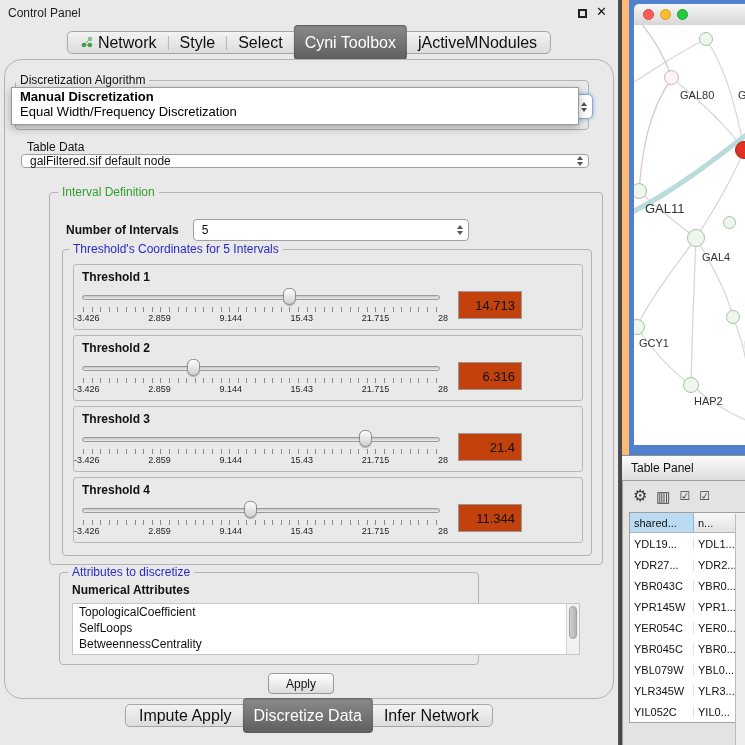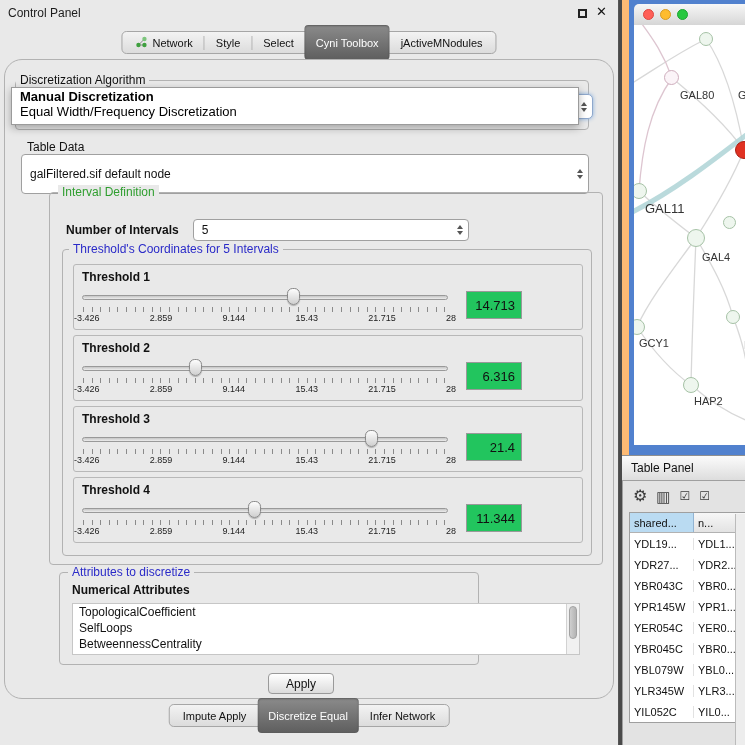--- a/index.html
+++ b/index.html
@@ -11,21 +11,21 @@
   .control-panel { position:absolute; left:0; top:0; width:619px; height:745px;
                    background:#e9e9e9; border-right:1px solid #555; }
   .cp-title { position:absolute; left:8px; top:6px; font-size:12px; color:#1c1c1c; }
   .float-icon { position:absolute; top:9px; right:31px; width:9px; height:9px; border:2px solid #222; }
   .close-icon { position:absolute; top:4px; right:11px; font-size:13px; font-weight:bold; color:#111; cursor:default; }
 
   .tabgroup { position:absolute; display:flex; align-items:center; height:23px;
               background:linear-gradient(#f3f3f3,#dcdcdc); border:1px solid #a6a6a6;
               border-radius:5px; padding:0 2px; white-space:nowrap; }
   .tabs-top { top:31px; left:50%; transform:translateX(-50%); }
-  .tab { font-size:11px; height:35px; padding:12px 11px; display:flex; align-items:center; gap:5px;
+  .tab { font-size:16px; height:35px; padding:12px 11px; display:flex; align-items:center; gap:5px;
          color:#111; border-radius:4px; }
   .tab.selected { background:linear-gradient(#8b8b8b,#5e5e5e); color:#fff;
                   box-shadow:inset 0 1px 2px rgba(0,0,0,.35); }
   .tab-sep { width:1px; height:14px; background:#b5b5b5; }
 
   .cp-main { position:absolute; left:4px; top:59px; width:610px; height:640px;
              border:1px solid #b2b2b2; border-radius:18px; background:#e9e9e9; }
 
   .fs { position:absolute; border:1px solid #b2b2b2; border-radius:4px; }
   .legend { position:absolute; top:-8px; background:#e9e9e9; padding:0 4px; font-size:12px; }
@@ -48,21 +48,21 @@
 
   .combo { background:#fff; border:1px solid #a0a0a0; border-radius:4px;
            display:flex; align-items:center; padding:0 22px 0 8px; font-size:12px;
            color:#111; position:relative; }
   .stepper { position:absolute; right:5px; top:50%; transform:translateY(-50%);
              display:flex; flex-direction:column; align-items:center; }
   .arr-up { width:0; height:0; border-left:3.5px solid transparent; border-right:3.5px solid transparent;
             border-bottom:4px solid #555; margin-bottom:2px; }
   .arr-dn { width:0; height:0; border-left:3.5px solid transparent; border-right:3.5px solid transparent;
             border-top:4px solid #555; }
-  .tabledata-combo { position:absolute; left:16px; top:94px; width:568px; height:40px; }
+  .tabledata-combo { position:absolute; left:16px; top:94px; width:568px; height:14px; }
 
   .interval-fs { left:44px; top:132px; width:554px; height:373px; }
   .noi-row { position:absolute; left:16px; top:26px; display:flex; align-items:center; }
   .noi-label { font-size:12px; font-weight:bold; color:#111; }
   .noi-combo { margin-left:14px; width:276px; height:22px; }
 
   .thresh-fs { left:12px; top:56px; width:530px; height:307px; }
   .tbox { position:absolute; left:10px; width:510px; height:66px;
           border:1px solid #b8b8b8; border-radius:3px; padding:5px 8px; }
   .tlabel { font-size:12px; font-weight:bold; color:#111; }
@@ -70,21 +70,21 @@
   .slider { position:relative; flex:1; height:38px; margin-right:18px; }
   .track { position:absolute; left:0; right:0; top:9px; height:5px;
            background:linear-gradient(#c6c6c6,#ececec); border:1px solid #999; border-radius:3px; }
   .thumb { position:absolute; top:2px; width:13px; height:17px; margin-left:-6px;
            background:linear-gradient(#fdfdfd,#cfcfcf); border:1px solid #8a8a8a;
            border-radius:6px 6px 7px 7px; box-shadow:0 1px 1px rgba(0,0,0,.25); }
   .ticks { position:absolute; left:1px; right:1px; top:21px; height:5px;
            background-image:repeating-linear-gradient(90deg,#8a8a8a 0 1px,transparent 1px 8.6px); }
   .ticklabels { position:absolute; left:-8px; right:-8px; top:27px; display:flex;
                 justify-content:space-between; font-size:9px; color:#222; }
-  .vbox { width:56px; height:28px; background:#22c55e; border:1px solid #999;
+  .vbox { width:64px; height:28px; background:#c2410c; border:1px solid #999;
           display:flex; align-items:center; justify-content:flex-end;
           padding:0 6px; font-size:13px; color:#111; }
 
   .attr-fs { left:54px; top:512px; width:420px; height:93px; }
   .attr-sub { position:absolute; left:12px; top:10px; font-size:12px; font-weight:bold; color:#111; }
   .attr-list { position:absolute; left:12px; top:30px; width:508px; height:52px;
                background:#fff; border:1px solid #c6c6c6; overflow:hidden; }
   .attr-item { font-size:12px; line-height:16px; padding-left:6px; color:#111; }
   .vscroll { position:absolute; right:0; top:0; bottom:0; width:13px;
              background:#f1f1f1; border-left:1px solid #d2d2d2; }
@@ -318,21 +318,21 @@
     </div>
 
     <div class="apply-btn">Apply</div>
   </div>
 
   <div class="tabgroup tabs-bottom">
     <div class="tab">
         <span>Impute Apply</span>
       </div>
     <div class="tab selected">
-        <span>Discretize Equal</span>
+        <span>Discretize Data</span>
       </div>
     <div class="tab">
         <span>Infer Network</span>
       </div>
   </div>
 </div>
 
 <div class="network-window">
   <div class="nw-titlebar">
     <span class="light red"></span>

